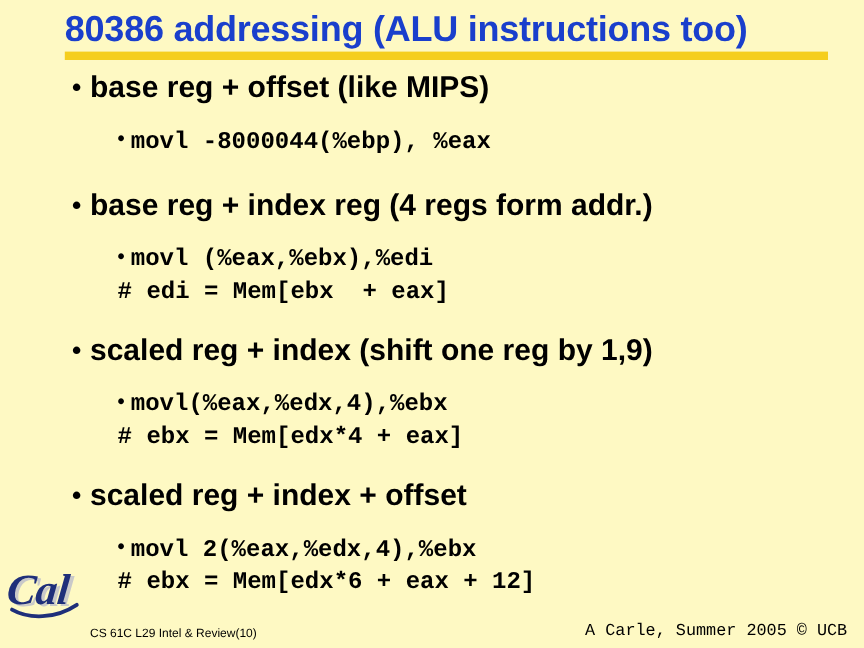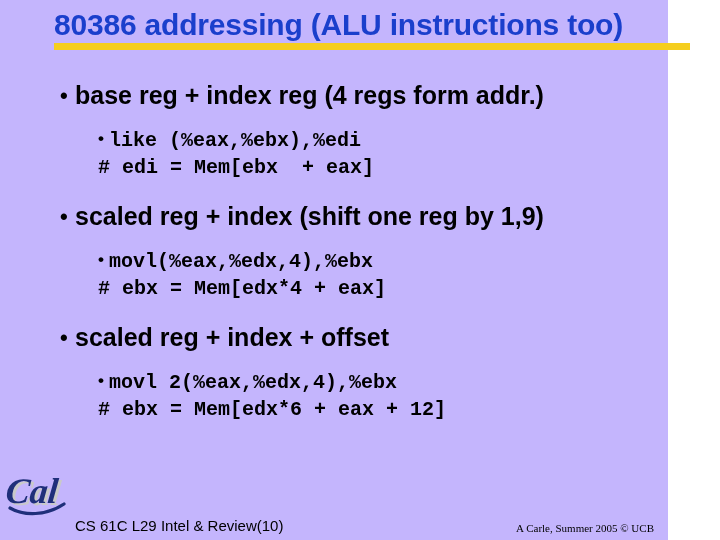--- a/index.html
+++ b/index.html
@@ -8,23 +8,23 @@
   }
   body {
     width: 720px;
     height: 540px;
     background: #ffffff;
     font-family: "Liberation Sans", sans-serif;
     overflow: hidden;
   }
   .slide {
     position: relative;
-    width: 668px;
+    width: 720px;
     height: 540px;
-    background: #c4b5fd;
+    background: #fef9c3;
   }
 
   
   .title-block {
     position: absolute;
     left: 54px;
     top: 8px;
     width: 640px;
   }
   .slide-title {
@@ -99,53 +99,58 @@
     bottom: 22px;
     width: 70px;
     height: 48px;
   }
   .cal-logo svg { display: block; }
   .footer-left {
     position: absolute;
     left: 75px;
     bottom: 6px;
     font-family: "Liberation Sans", sans-serif;
-    font-size: 15px;
+    font-size: 10px;
     color: #000000;
     white-space: nowrap;
   }
   .footer-right {
     position: absolute;
     right: 14px;
     bottom: 6px;
-    font-family: Liberation Serif, serif;
-    font-size: 11px;
+    font-family: Liberation Mono, monospace;
+    font-size: 14px;
     color: #000000;
     white-space: nowrap;
   }
 </style>
 </head>
 <body>
 
 <div class="slide">
 
   <div class="title-block">
     <div class="slide-title">80386 addressing  (ALU instructions too)</div>
     <div class="title-rule"></div>
   </div>
 
   <div class="body">
 
+    <div class="group">
+      <div class="lvl1"><span class="bul">•</span><span>base reg + offset  (like MIPS)</span></div>
+      <div class="sp-sm"></div>
+      <div class="lvl2"><span class="bul">•</span><span>movl -8000044(%ebp), %eax</span></div>
+    </div>
 
     <div class="sp-lg"></div>
 
     <div class="group">
       <div class="lvl1"><span class="bul">•</span><span>base reg + index reg  (4 regs form addr.)</span></div>
       <div class="sp-sm"></div>
-      <div class="lvl2"><span class="bul">•</span><span>like (%eax,%ebx),%edi</span></div>
+      <div class="lvl2"><span class="bul">•</span><span>movl (%eax,%ebx),%edi</span></div>
       <div class="lvl2 cont"># edi = Mem[ebx  + eax]</div>
     </div>
 
     <div class="sp-md"></div>
 
     <div class="group">
       <div class="lvl1"><span class="bul">•</span><span>scaled reg + index  (shift one reg by 1,9)</span></div>
       <div class="sp-sm"></div>
       <div class="lvl2"><span class="bul">•</span><span>movl(%eax,%edx,4),%ebx</span></div>
       <div class="lvl2 cont"># ebx = Mem[edx*4 + eax]</div>

